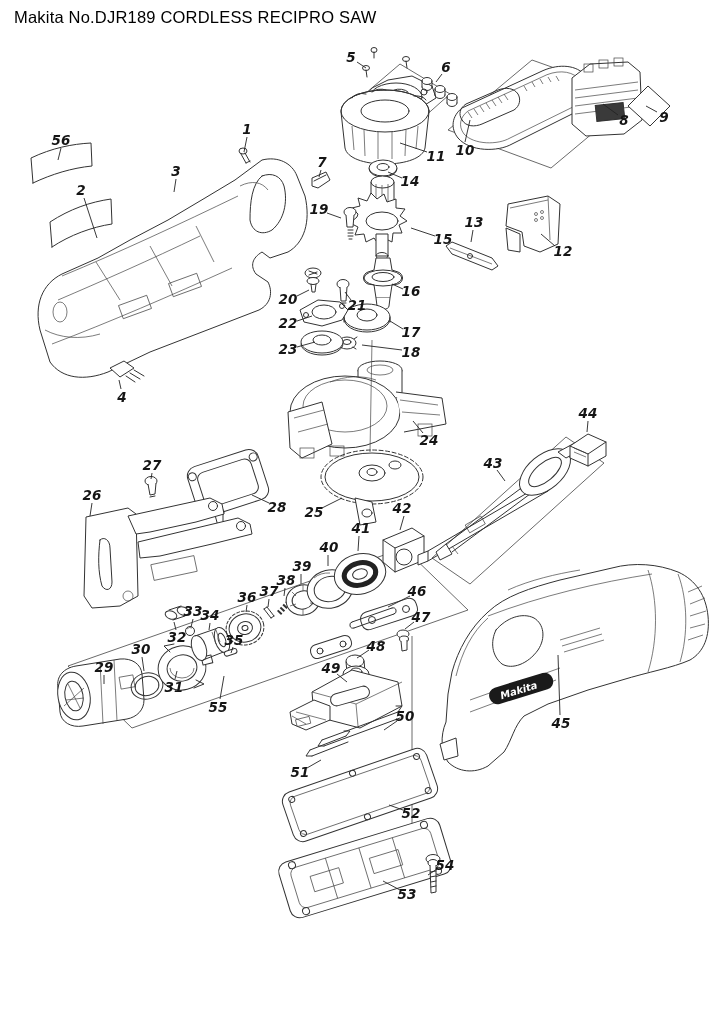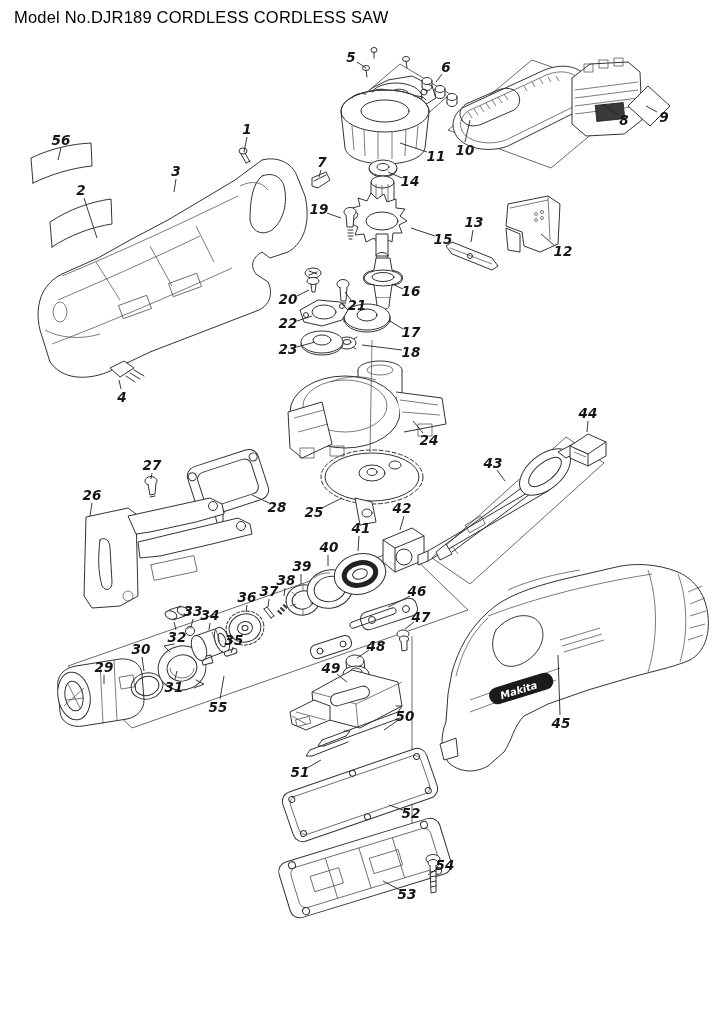--- a/index.html
+++ b/index.html
@@ -10,21 +10,21 @@
   .lnf{stroke:#333;fill:#fff;stroke-width:1;stroke-linejoin:round;}
   .thin{stroke:#444;stroke-width:.7;fill:none;}
   .panel{stroke:#444;stroke-width:.8;fill:none;}
   .lead{stroke:#222;stroke-width:.9;fill:none;}
   .plbl{font-family:"DejaVu Sans",sans-serif;font-style:italic;font-weight:bold;font-size:13.5px;fill:#151515;}
   .brand{font-family:"DejaVu Sans",sans-serif;font-style:italic;font-weight:bold;font-size:10px;fill:#fff;}
 </style>
 </head>
 <body>
 
-<div id="page-title">Model No.DJR189 CORDLESS CORDLESS SAW</div>
+<div id="page-title">Makita No.DJR189 CORDLESS RECIPRO SAW</div>
 
 <svg id="dg" width="724" height="1024" viewBox="0 0 724 1024">
 
   <g>
     <polygon class="panel" points="346,110 400,64 450,94 396,142"></polygon>
     <polygon class="panel" points="448,130 532,60 636,97 551,168"></polygon>
     <polygon class="panel" points="432,558 566,437 604,463 470,584"></polygon>
     <polygon class="panel" points="68,666 404,548 468,610 132,728"></polygon>
     <line class="panel" x1="412" y1="636" x2="412" y2="862"></line>
   </g>

